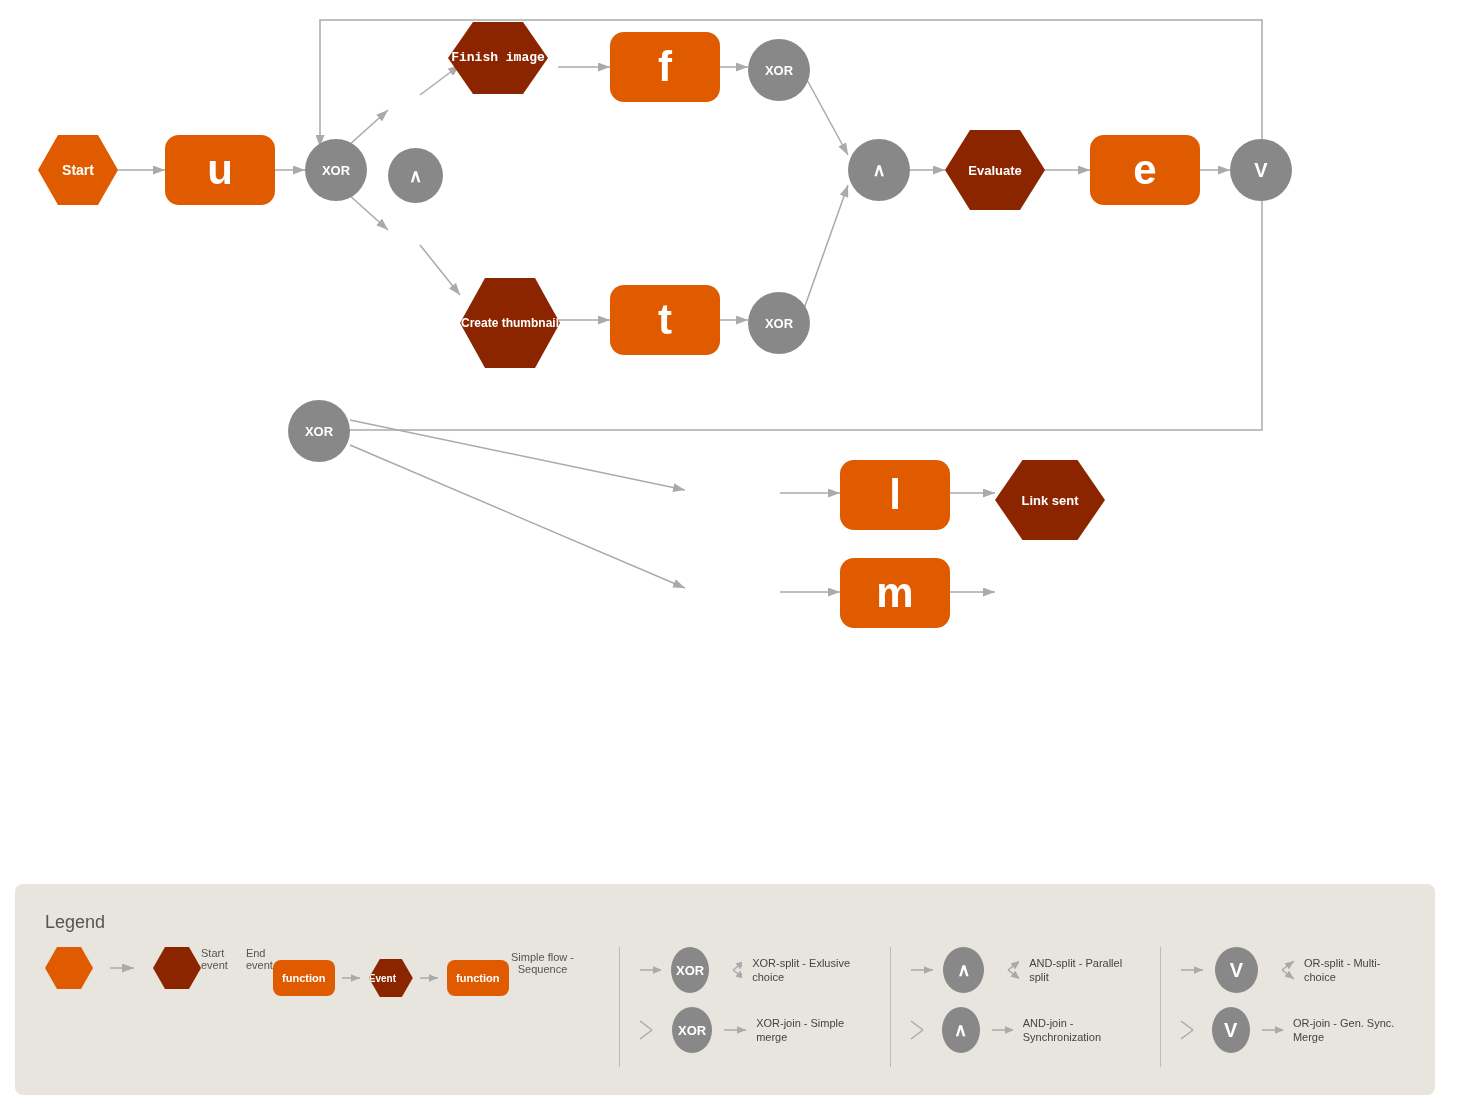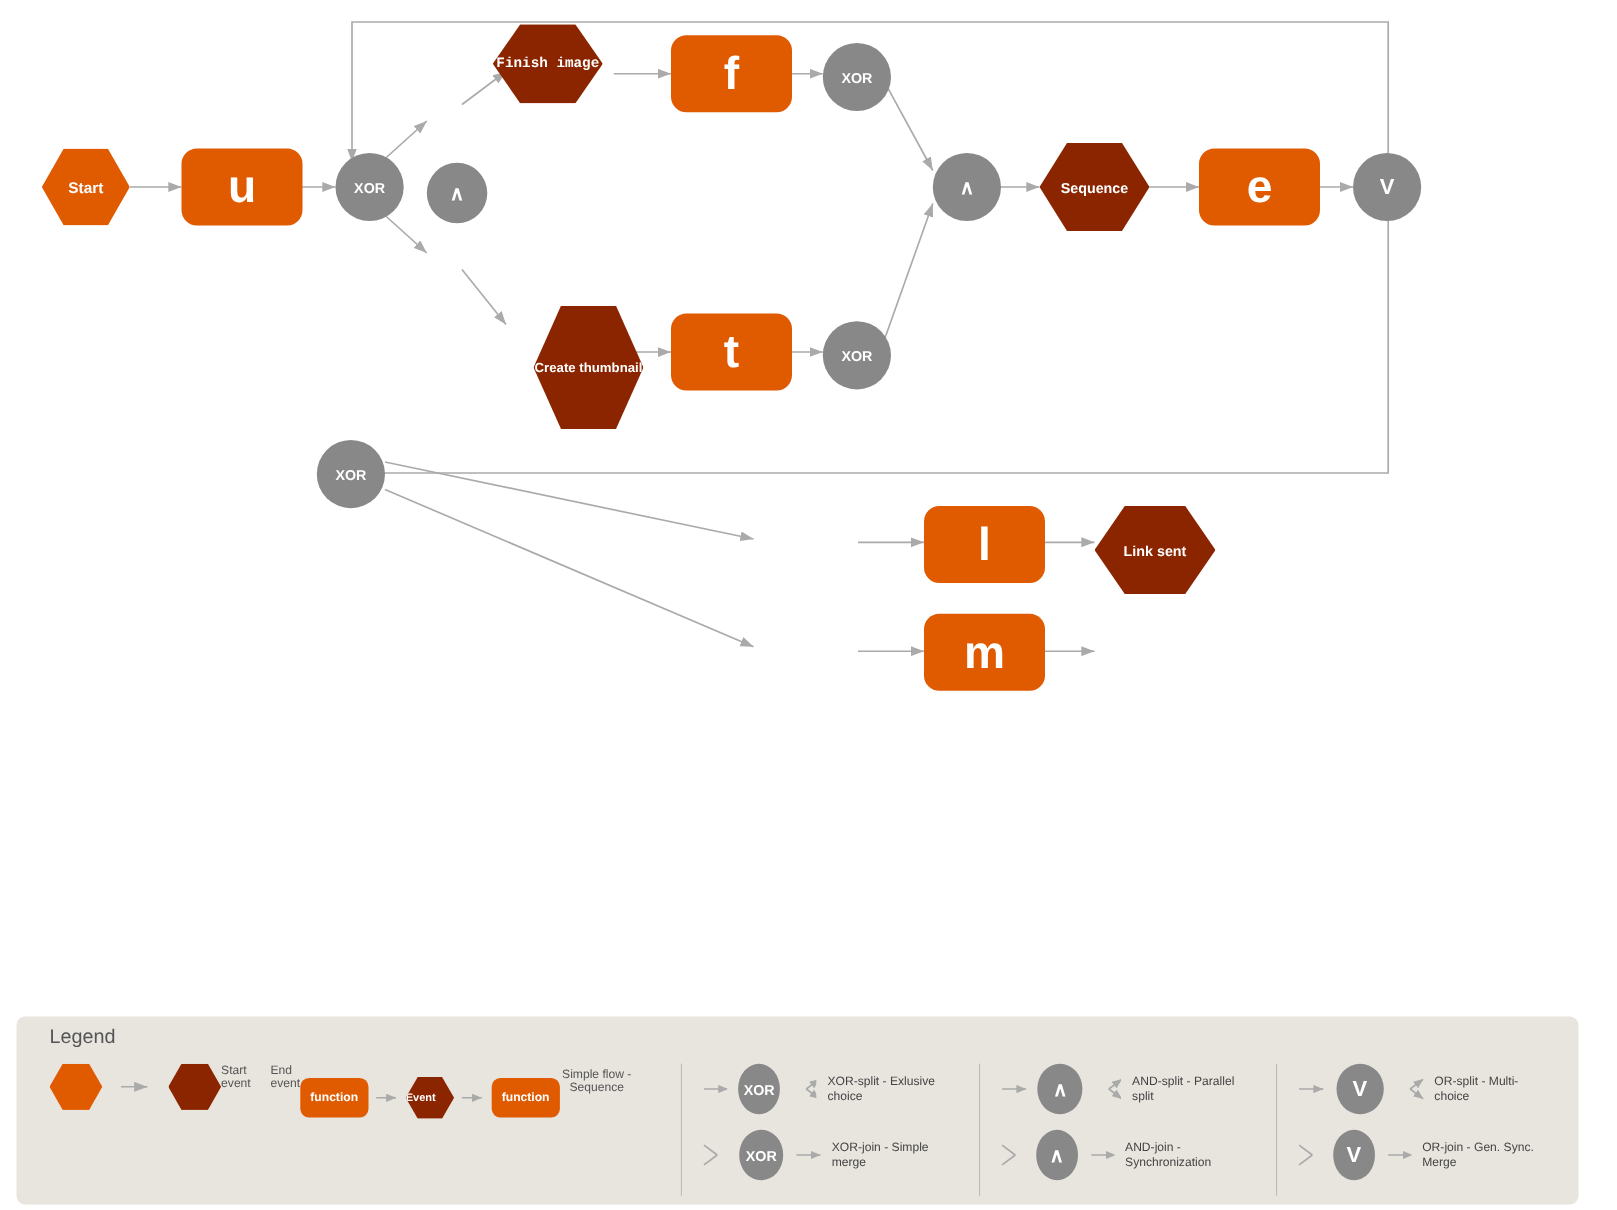--- a/index.html
+++ b/index.html
@@ -73,21 +73,21 @@
     }
 
     
     .legend {
       position: absolute;
       bottom: 10px;
       left: 20px;
       width: 1420px;
       background: #e8e4de;
       border-radius: 8px;
-      padding: 8px 30px;
+      padding: 28px 30px;
     }
     .legend-title {
       font-size: 18px;
       color: #555;
       font-weight: normal;
       margin-bottom: 14px;
     }
     .legend-hex {
       width: 48px;
       height: 42px;
@@ -202,32 +202,32 @@
 
   <div class="node circle-gw-lg" style="left:748px; top:39px;">
     <span style="font-size:13px;">XOR</span>
   </div>
 
   <div class="node circle-gw-lg" style="left:848px; top:139px;">
     <span style="font-size:18px;">∧</span>
   </div>
 
   <div class="node hexagon hex-dark" style="left:945px; top:130px; width:100px; height:80px;">
-    <span style="font-size:13px;">Sequence</span>
+    <span style="font-size:13px;">Evaluate</span>
   </div>
 
   <div class="node rect-func-large" style="left:1090px; top:135px;">
     <span>e</span>
   </div>
 
   <div class="node circle-gw-lg" style="left:1230px; top:139px;">
     <span style="font-size:20px;">V</span>
   </div>
 
-  <div class="node hexagon hex-dark" style="left:460px; top:278px; width:100px; height:112px;margin-left:25px;">
+  <div class="node hexagon hex-dark" style="left:460px; top:278px; width:100px; height:90px;">
     <span style="font-size:12px; text-align:center; line-height:1.2;">Create thumbnail</span>
   </div>
 
   <div class="node rect-func-large" style="left:610px; top:285px;">
     <span>t</span>
   </div>
 
   <div class="node circle-gw-lg" style="left:748px; top:292px;">
     <span style="font-size:13px;">XOR</span>
   </div>

